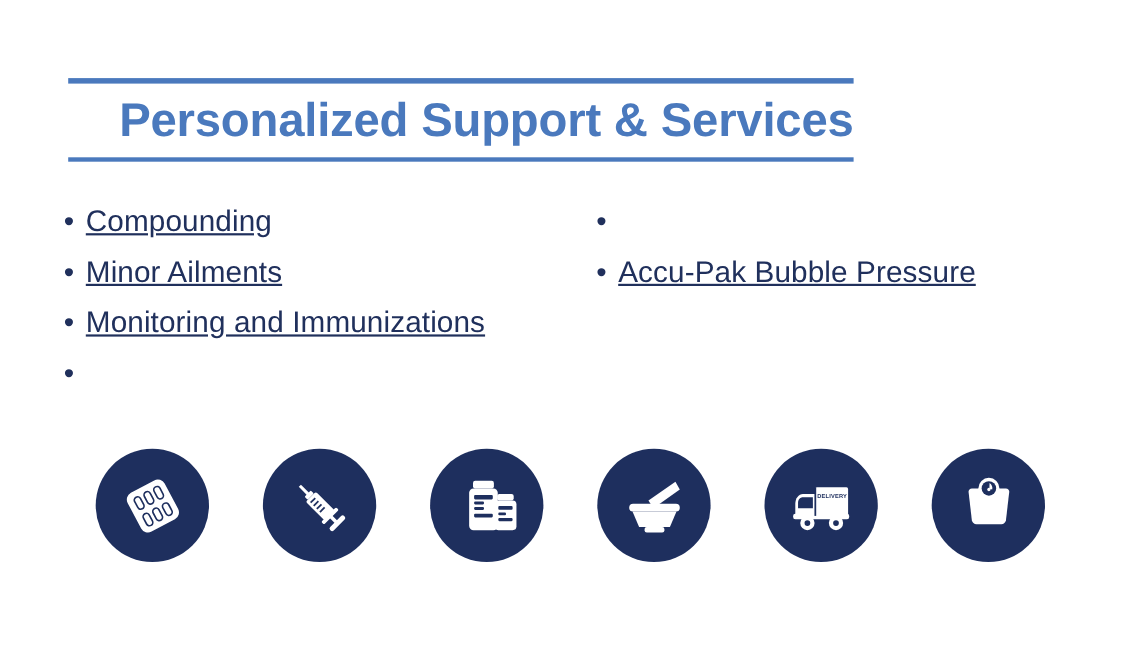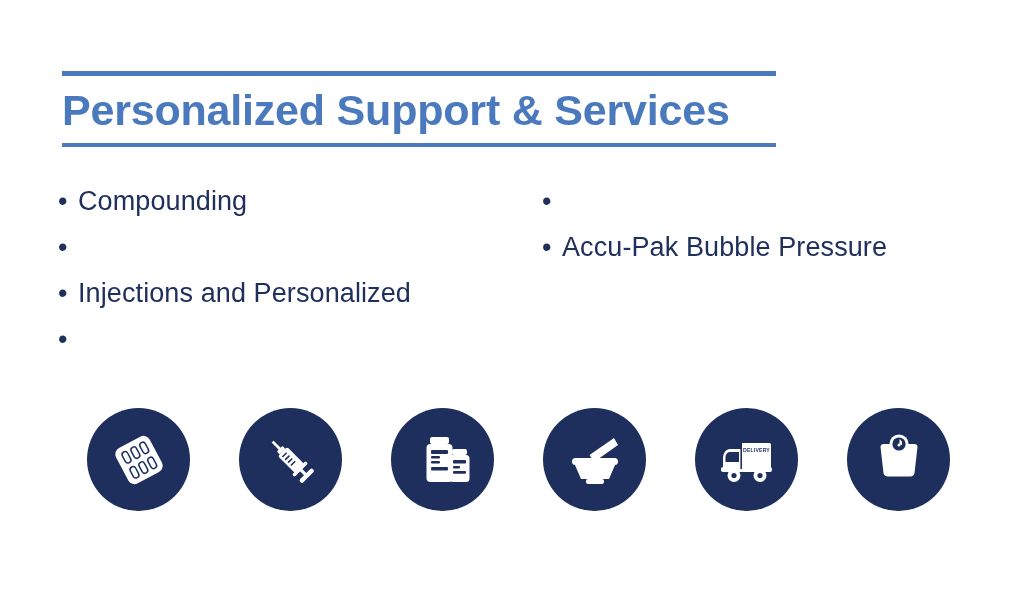--- a/index.html
+++ b/index.html
@@ -19,20 +19,21 @@
     inset: 0;
     background: #ffffff;
   }
 
   
   .title-block {
     position: absolute;
     left: 62px;
     top: 71px;
     width: 714px;
+    text-align: right;
   }
   .rule {
     width: 100%;
     background: #4a79bd;
   }
   .rule-top { height: 5px; }
   .rule-bottom { height: 4px; }
   .title-text {
     font-family: "Liberation Sans", sans-serif;
     font-weight: bold;
@@ -72,20 +73,21 @@
   }
   .bullet-dot {
     width: 20px;
     flex: 0 0 20px;
     font-size: 27px;
     line-height: 46px;
     color: #20305c;
   }
   .bullet-label {
     letter-spacing: 0.1px;
+    text-decoration: underline;
   }
 
   
   .icon-row {
     position: absolute;
     left: 0;
     top: 408px;
     width: 1025px;
     height: 104px;
   }
@@ -115,24 +117,25 @@
 
   <div class="lists">
 
     <div class="col col-left">
       <div class="bullet-item">
         <span class="bullet-dot">•</span>
         <span class="bullet-label">Compounding</span>
       </div>
       <div class="bullet-item">
         <span class="bullet-dot">•</span>
-      </div>
-      <div class="bullet-item">
-        <span class="bullet-dot">•</span>
-        <span class="bullet-label">Injections and Personalized</span>
+        <span class="bullet-label">Minor Ailments</span>
+      </div>
+      <div class="bullet-item">
+        <span class="bullet-dot">•</span>
+        <span class="bullet-label">Monitoring and Immunizations</span>
       </div>
       <div class="bullet-item">
         <span class="bullet-dot">•</span>
       </div>
     </div>
 
     <div class="col col-right">
       <div class="bullet-item">
         <span class="bullet-dot">•</span>
       </div>

